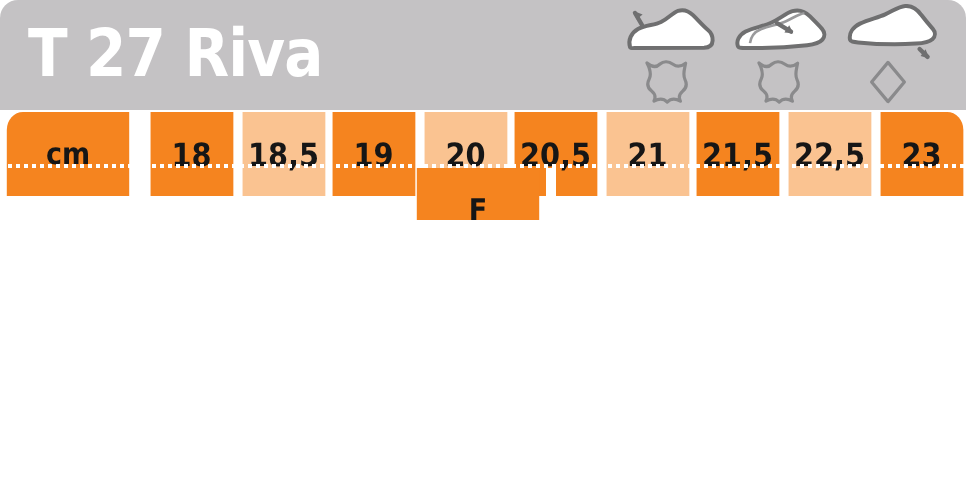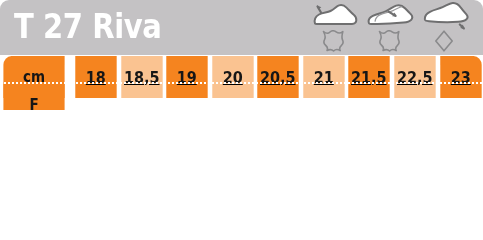--- a/index.html
+++ b/index.html
@@ -82,20 +82,21 @@
     width: 483px;
     height: 54px;
   }
 
   .tbl-row {
     position: absolute;
     left: 0;
     width: 483px;
     height: 42px;
     display: flex;
+    justify-content: center;
   }
   #row-cm { top: 0; }
   #row-f  { top: 28px; }
 
   .label-cell {
     width: 68px;
     flex: 0 0 68px;
     background: #f5841f;
     color: #161616;
     font-family: "DejaVu Sans", sans-serif;
@@ -111,21 +112,20 @@
 
   .gap-cell {
     width: 5px;
     flex: 0 0 5px;
     background: #ffffff;
   }
 
   .data-strip {
     flex: 1 1 auto;
     display: flex;
-    text-decoration: underline;
   }
 
   .data-cell {
     flex: 1 1 0;
     display: flex;
     align-items: center;
     justify-content: center;
     font-family: "DejaVu Sans", sans-serif;
     font-weight: bold;
     font-size: 16px;

